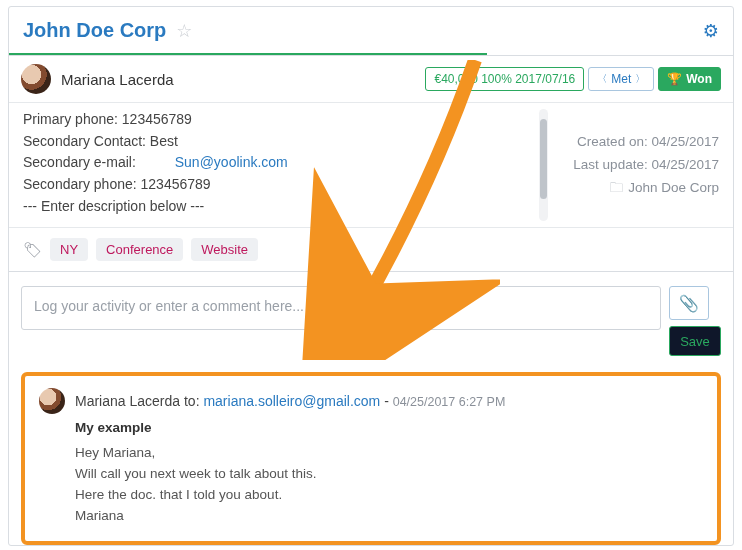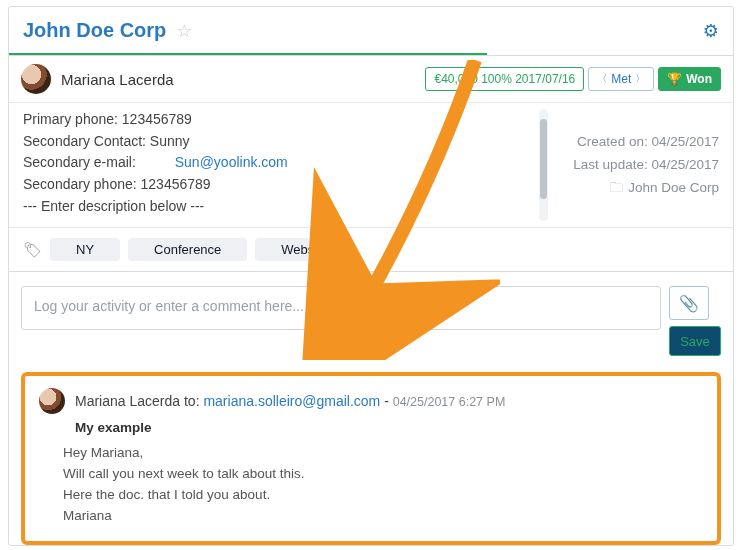--- a/index.html
+++ b/index.html
@@ -125,22 +125,22 @@
     line-height: 1.7;
   }
   .folder-icon { margin-right: 5px; color: #b6bbc2; }
   .tags-row {
     display: flex; align-items: center; gap: 8px;
     padding: 10px 14px;
     border-top: 1px solid #e6e9ec;
   }
   .tag-icon { color: #8a9099; font-size: 15px; }
   .tag {
-    background: #eef0f3; color: #0f172a;
-    padding: 4px 26px; border-radius: 4px; font-size: 13px;
+    background: #eef0f3; color: #be185d;
+    padding: 4px 10px; border-radius: 4px; font-size: 13px;
   }
   .comment-area {
     border-top: 1px solid #d9dde2;
     padding: 14px 12px 12px 12px;
     display: flex; gap: 8px; align-items: flex-start;
   }
   .comment-input {
     flex: 1;
     border: 1px solid #cfd4da;
     border-radius: 3px;
@@ -156,41 +156,41 @@
     border: 1px solid #a9c6df; border-radius: 3px;
     display: flex; align-items: center; justify-content: center;
     color: #2a7ac0; font-size: 16px; cursor: pointer;
     background: #fff;
   }
   .save-btn {
     width: 52px; height: 30px;
     border: 1px solid #2aa85f; border-radius: 3px;
     display: flex; align-items: center; justify-content: center;
     color: #2aa85f; font-size: 13px; font-weight: 500; cursor: pointer;
-    background: #0c4a6e;
+    background: #0f172a;
   }
   .activity {
     margin: 4px 12px 0 12px;
     border: 4px solid #f39321;
     border-radius: 6px;
     padding: 12px 16px 14px 14px;
     position: relative;
   }
   .act-head {
     display: flex; align-items: center; gap: 10px;
     color: #444; font-size: 14px;
   }
   .act-head .avatar2 {
     width: 26px; height: 26px; border-radius: 50%;
     background: radial-gradient(circle at 35% 35%, #e8c9b0 0 35%, #834b2f 35% 55%, #3a2418 55% 100%);
   }
   .act-head .to { color: #2a7ac0; text-decoration: none; margin-top: 42px; }
   .act-head .ts { color: #8a9099; font-size: 12.5px; }
   .subject { font-weight: 700; margin: 6px 0 8px 36px; font-size: 13.5px; }
-  .mail-body { margin-left: 24px; color: #555; line-height: 1.55; font-size: 13.5px; }
+  .mail-body { margin-left: 36px; color: #555; line-height: 1.55; font-size: 13.5px; }
   
   .arrow {
     position: absolute;
     left: 300px; top: 60px;
     width: 200px; height: 300px;
     pointer-events: none;
     z-index: 50;
   }
 </style>
 </head>
@@ -224,21 +224,21 @@
       <span class="badge badge-won">
         <span>🏆</span>
         <span>Won</span>
       </span>
     </div>
   </div>
 
   <div class="body">
     <div class="details">
       <div><span>Primary phone:</span> <span>123456789</span></div>
-      <div><span>Secondary Contact:</span> <span>Sunny</span></div>
+      <div><span>Secondary Contact:</span> <span>Best</span></div>
       <div><span>Secondary e-mail:</span> <a href="#">Sun@yoolink.com</a></div>
       <div><span>Secondary phone:</span> <span>123456789</span></div>
       <div>--- Enter description below ---</div>
     </div>
     <div class="scrollbar"></div>
     <div class="meta">
       <div><span>Created on:</span> <span>04/25/2017</span></div>
       <div><span>Last update:</span> <span>04/25/2017</span></div>
       <div><span class="folder-icon">🗀</span><span>John Doe Corp</span></div>
     </div>

